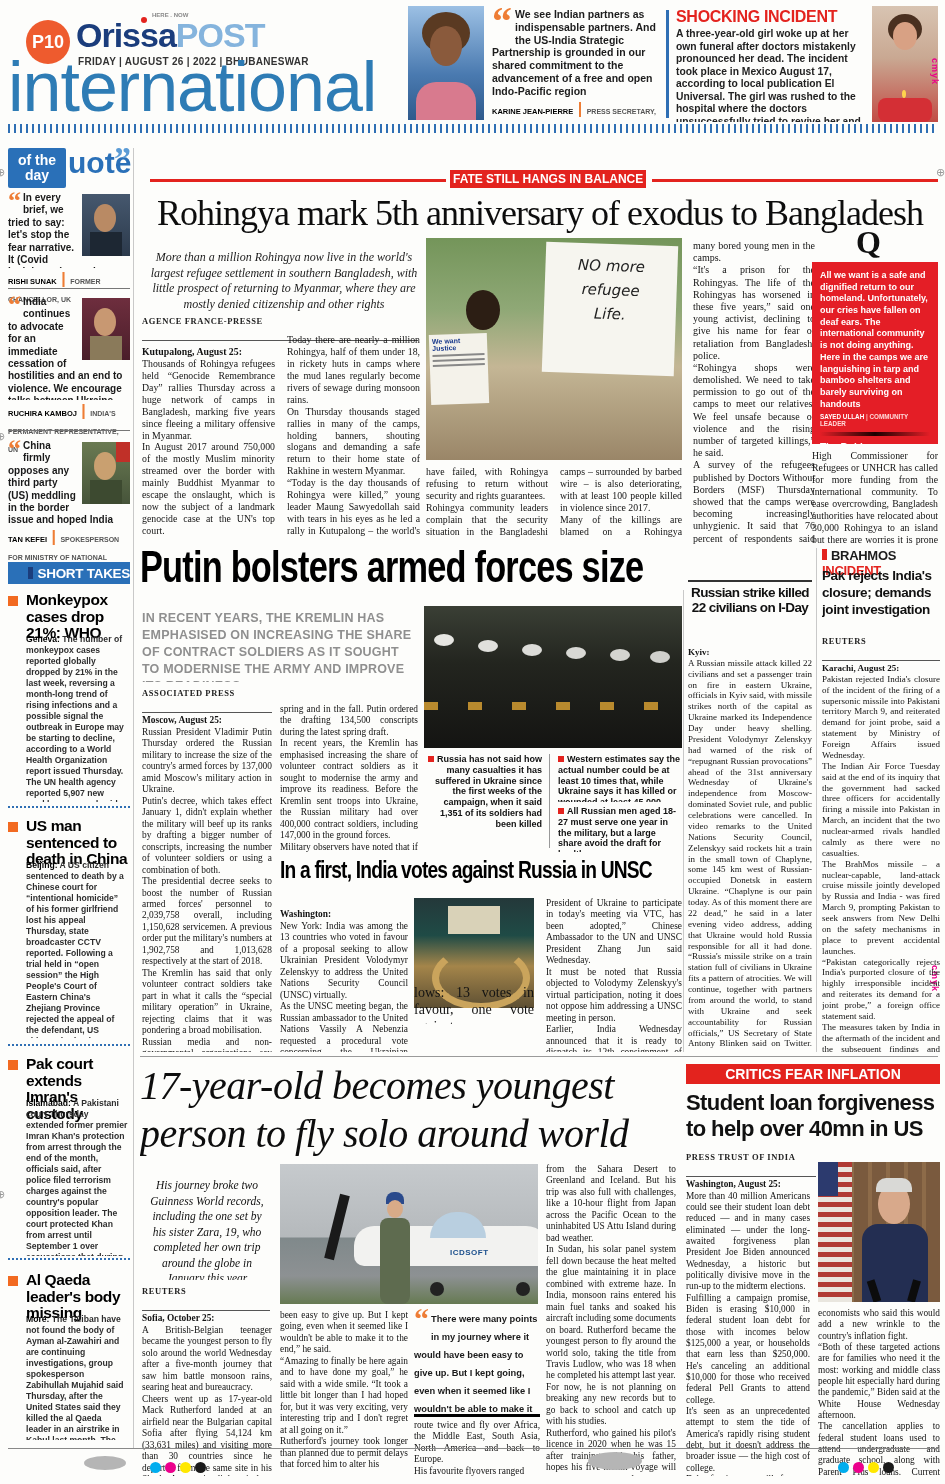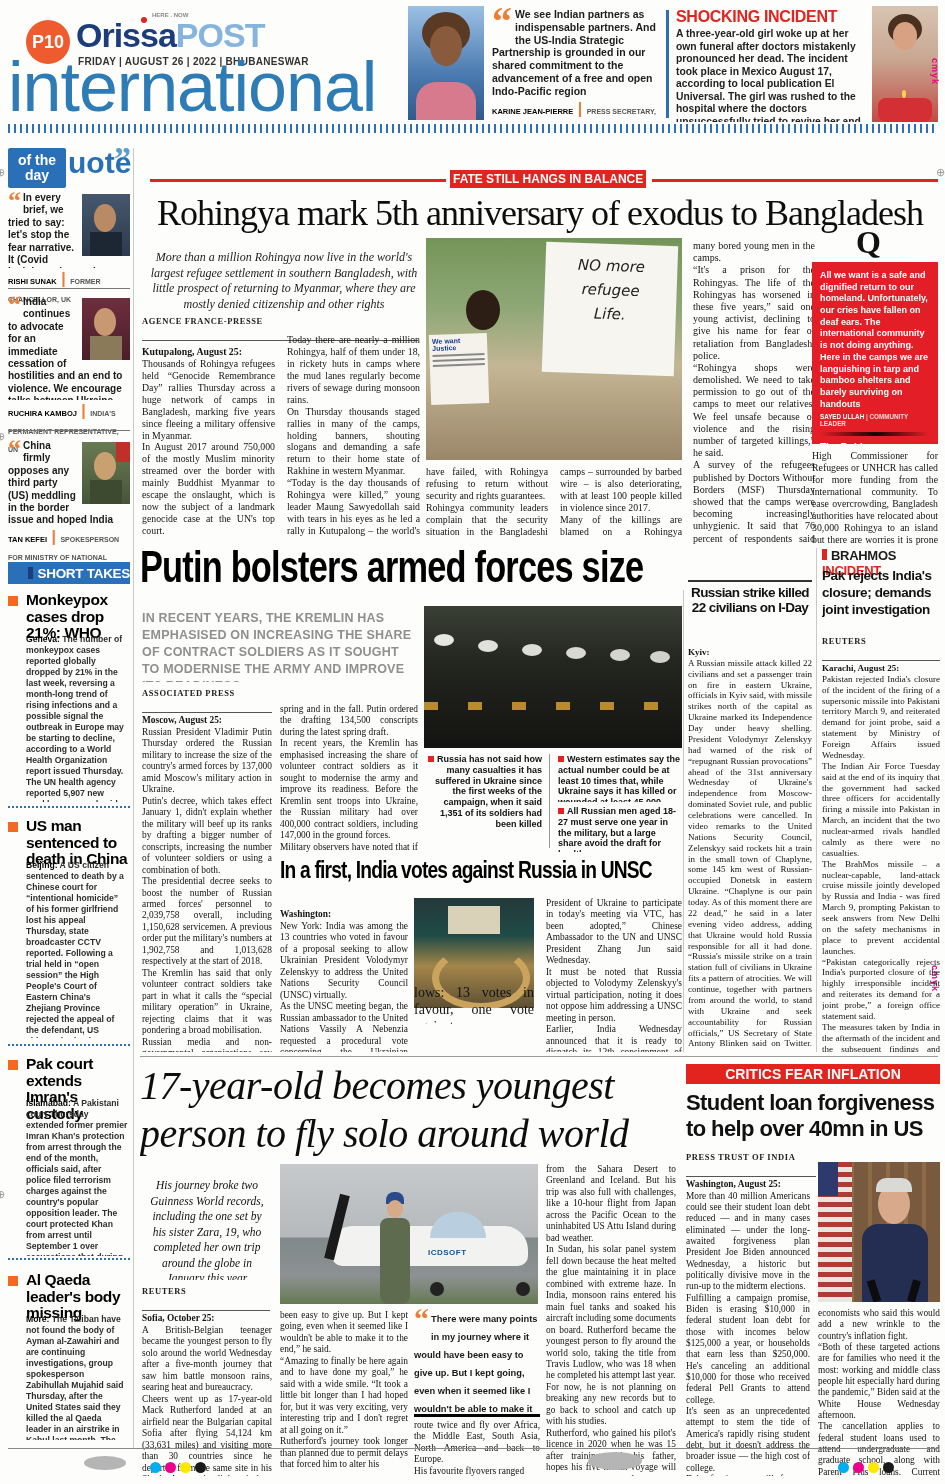--- a/index.html
+++ b/index.html
@@ -351,21 +351,21 @@
   <div class="abs byl" style="left:142px;top:1286px;width:128px">REUTERS</div>
 
   <div class="abs bt" style="left:142px;top:1302px;width:130px;height:174px;font-size:9.4px">
     <b class="lead">Sofia, October 25:</b>
     <span>A British-Belgian teenager became the youngest person to fly solo around the world Wednesday after a five-month journey that saw him battle monsoon rains, searing heat and bureaucracy.
 Cheers went up as 17-year-old Mack Rutherford landed at an airfield near the Bulgarian capital Sofia after flying 54,124 km (33,631 miles) and visiting more than 30 countries since he departed from the same site in his Shark Aero microlight airplane March 23.
 “There were many points in my journey where it would have</span>
   </div>
 
   <div class="abs ph" style="left:280px;top:1164px;width:258px;height:140px;background:linear-gradient(180deg,#c6cacd 0%,#b5b9bc 52%,#80898b 53%,#8d9193 80%,#667a52 100%)">
-    <div class="abs" style="left:52px;top:62px;width:196px;height:40px;border-radius:20px 24px 10px 10px;background:#f2f2f0">
+    <div class="abs" style="left:74px;top:62px;width:196px;height:40px;border-radius:20px 24px 10px 10px;background:#f2f2f0">
       <span class="abs" style="left:96px;top:22px;font-size:8px;font-weight:bold;color:#1b4f8c;letter-spacing:.5px">ICDSOFT</span>
     </div>
     <div class="abs" style="left:150px;top:48px;width:56px;height:26px;border-radius:28px 28px 0 0;background:#b9cfe0"></div>
     <div class="abs" style="left:52px;top:30px;width:10px;height:66px;background:#1a1a1a;transform:rotate(14deg)"></div>
     <div class="abs" style="left:106px;top:28px;width:18px;height:12px;border-radius:8px 8px 0 0;background:#2a4a8c"></div>
     <div class="abs face" style="left:107px;top:36px;width:16px;height:18px;background:#d8ab88"></div>
     <div class="abs" style="left:100px;top:54px;width:30px;height:86px;border-radius:8px;background:#5e6b4f"></div>
     <div class="abs" style="left:150px;top:118px;width:14px;height:14px;border-radius:50%;background:#222"></div>
     <div class="abs" style="left:236px;top:118px;width:14px;height:14px;border-radius:50%;background:#222"></div>
   </div>

